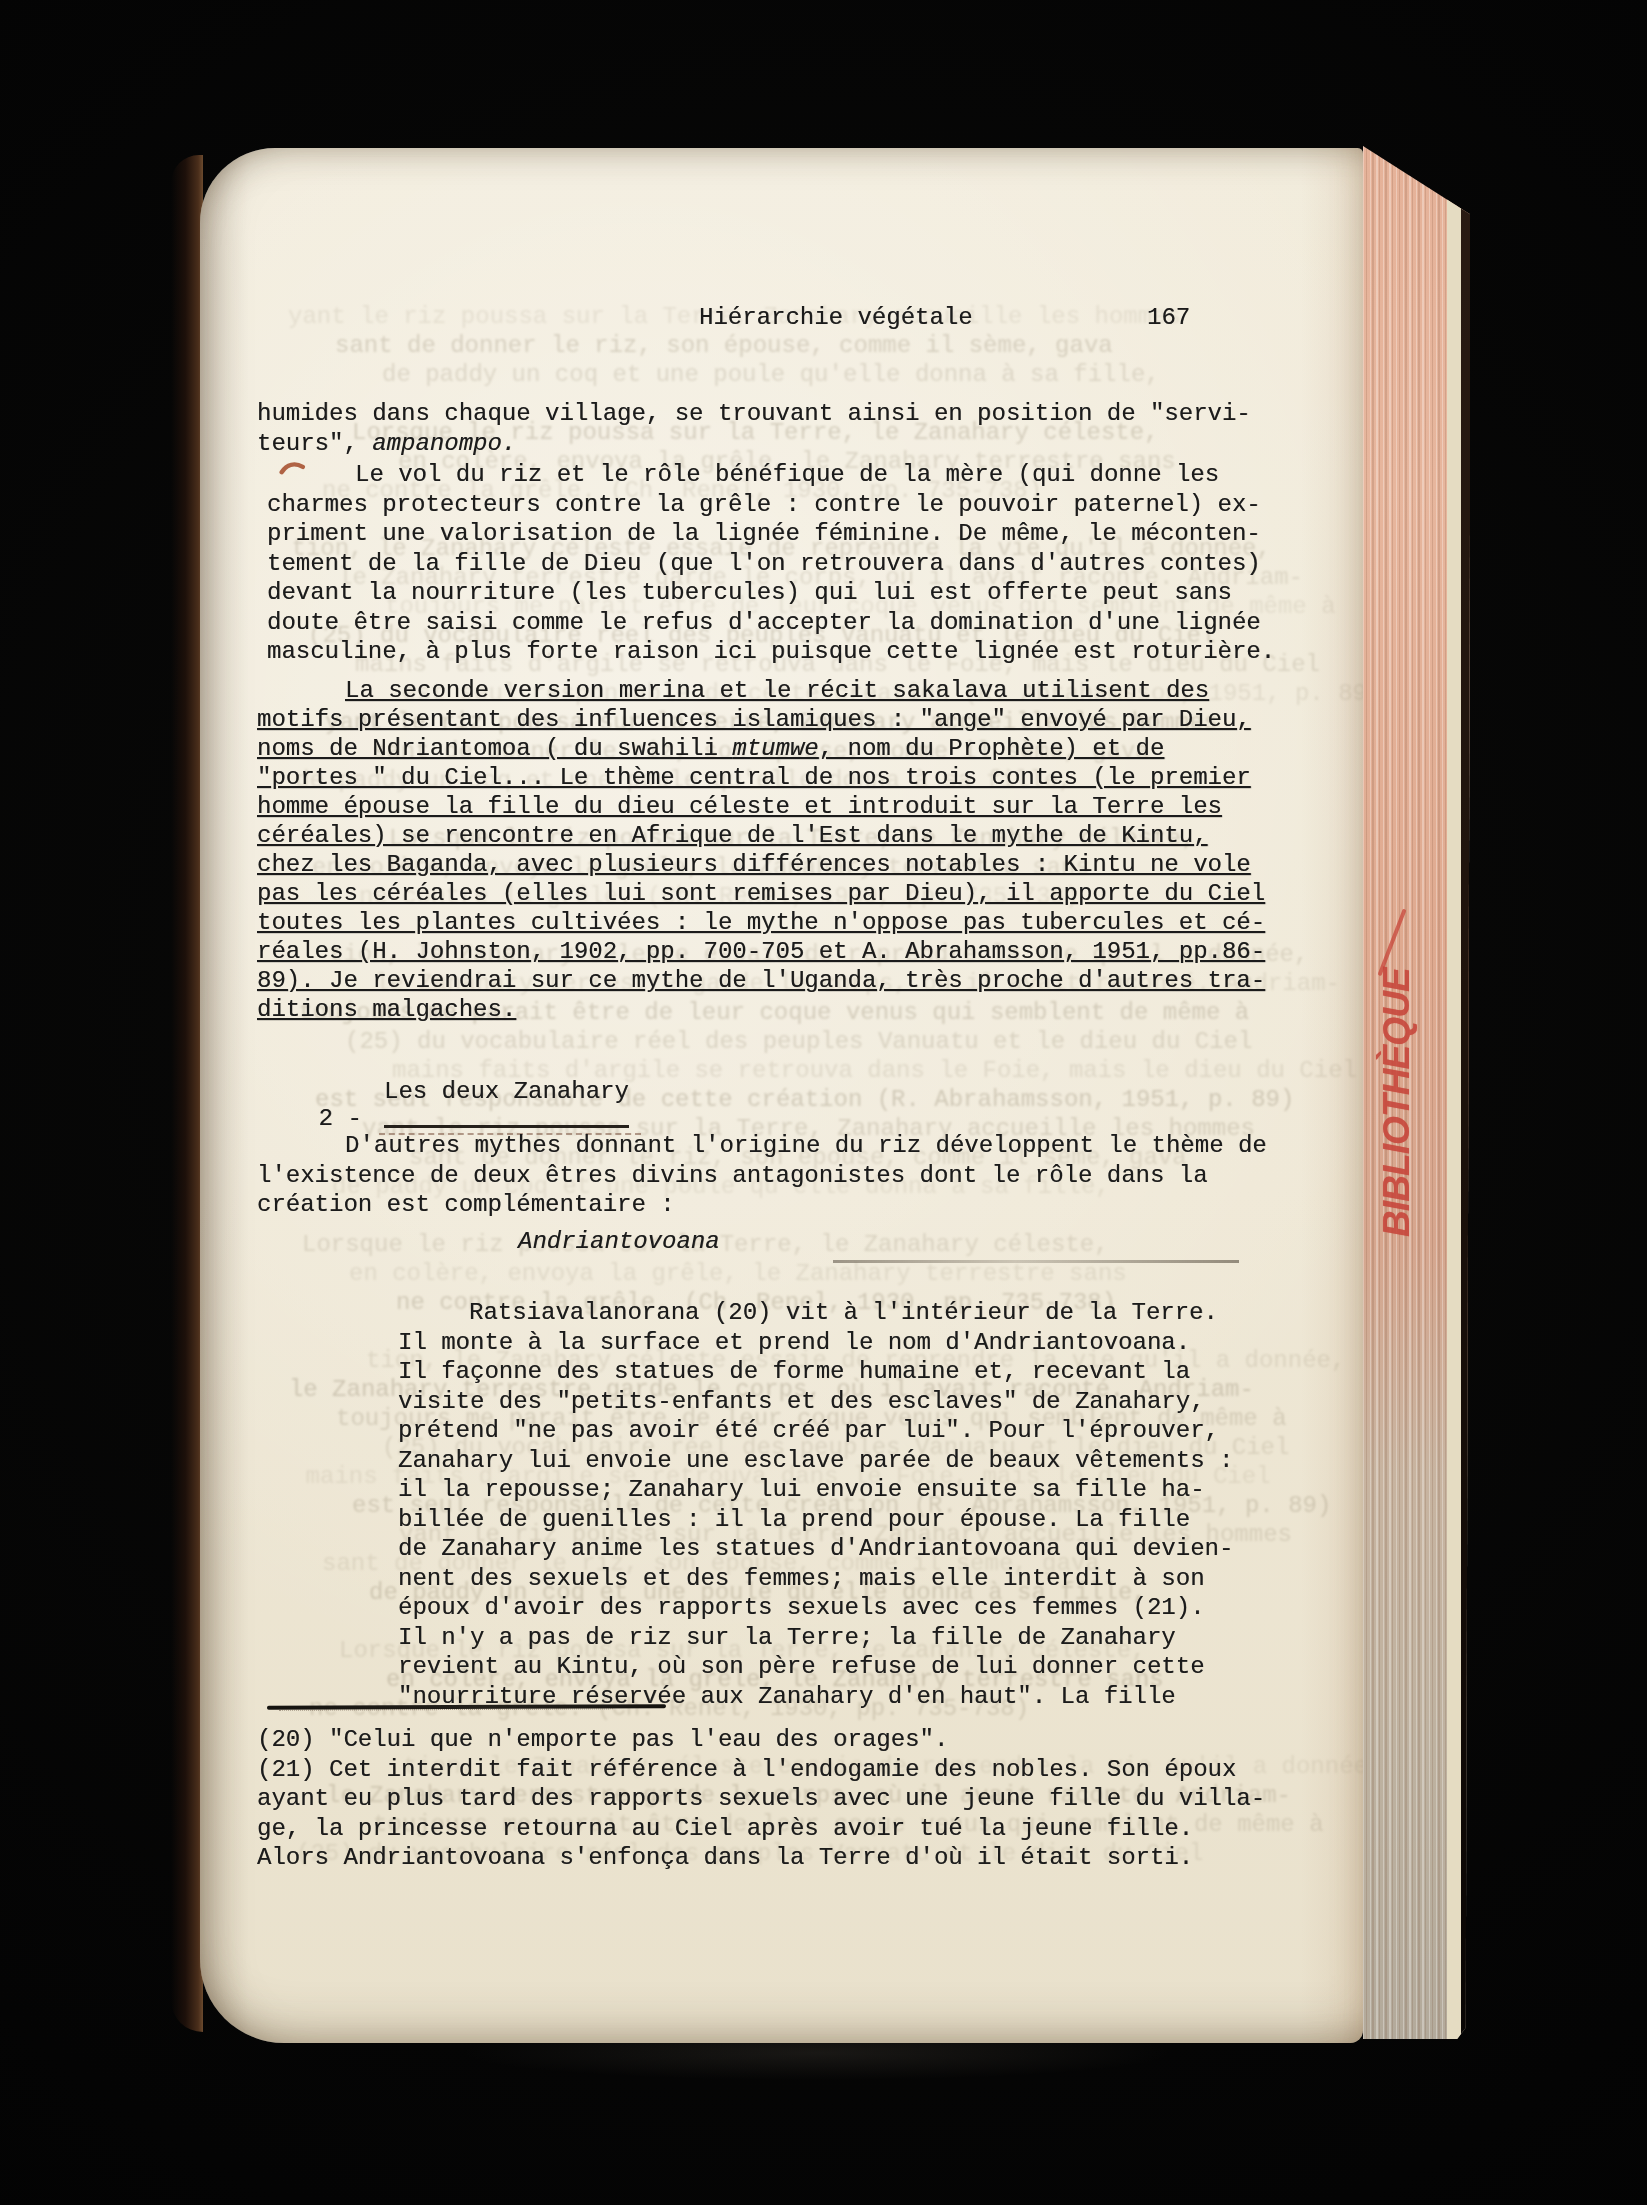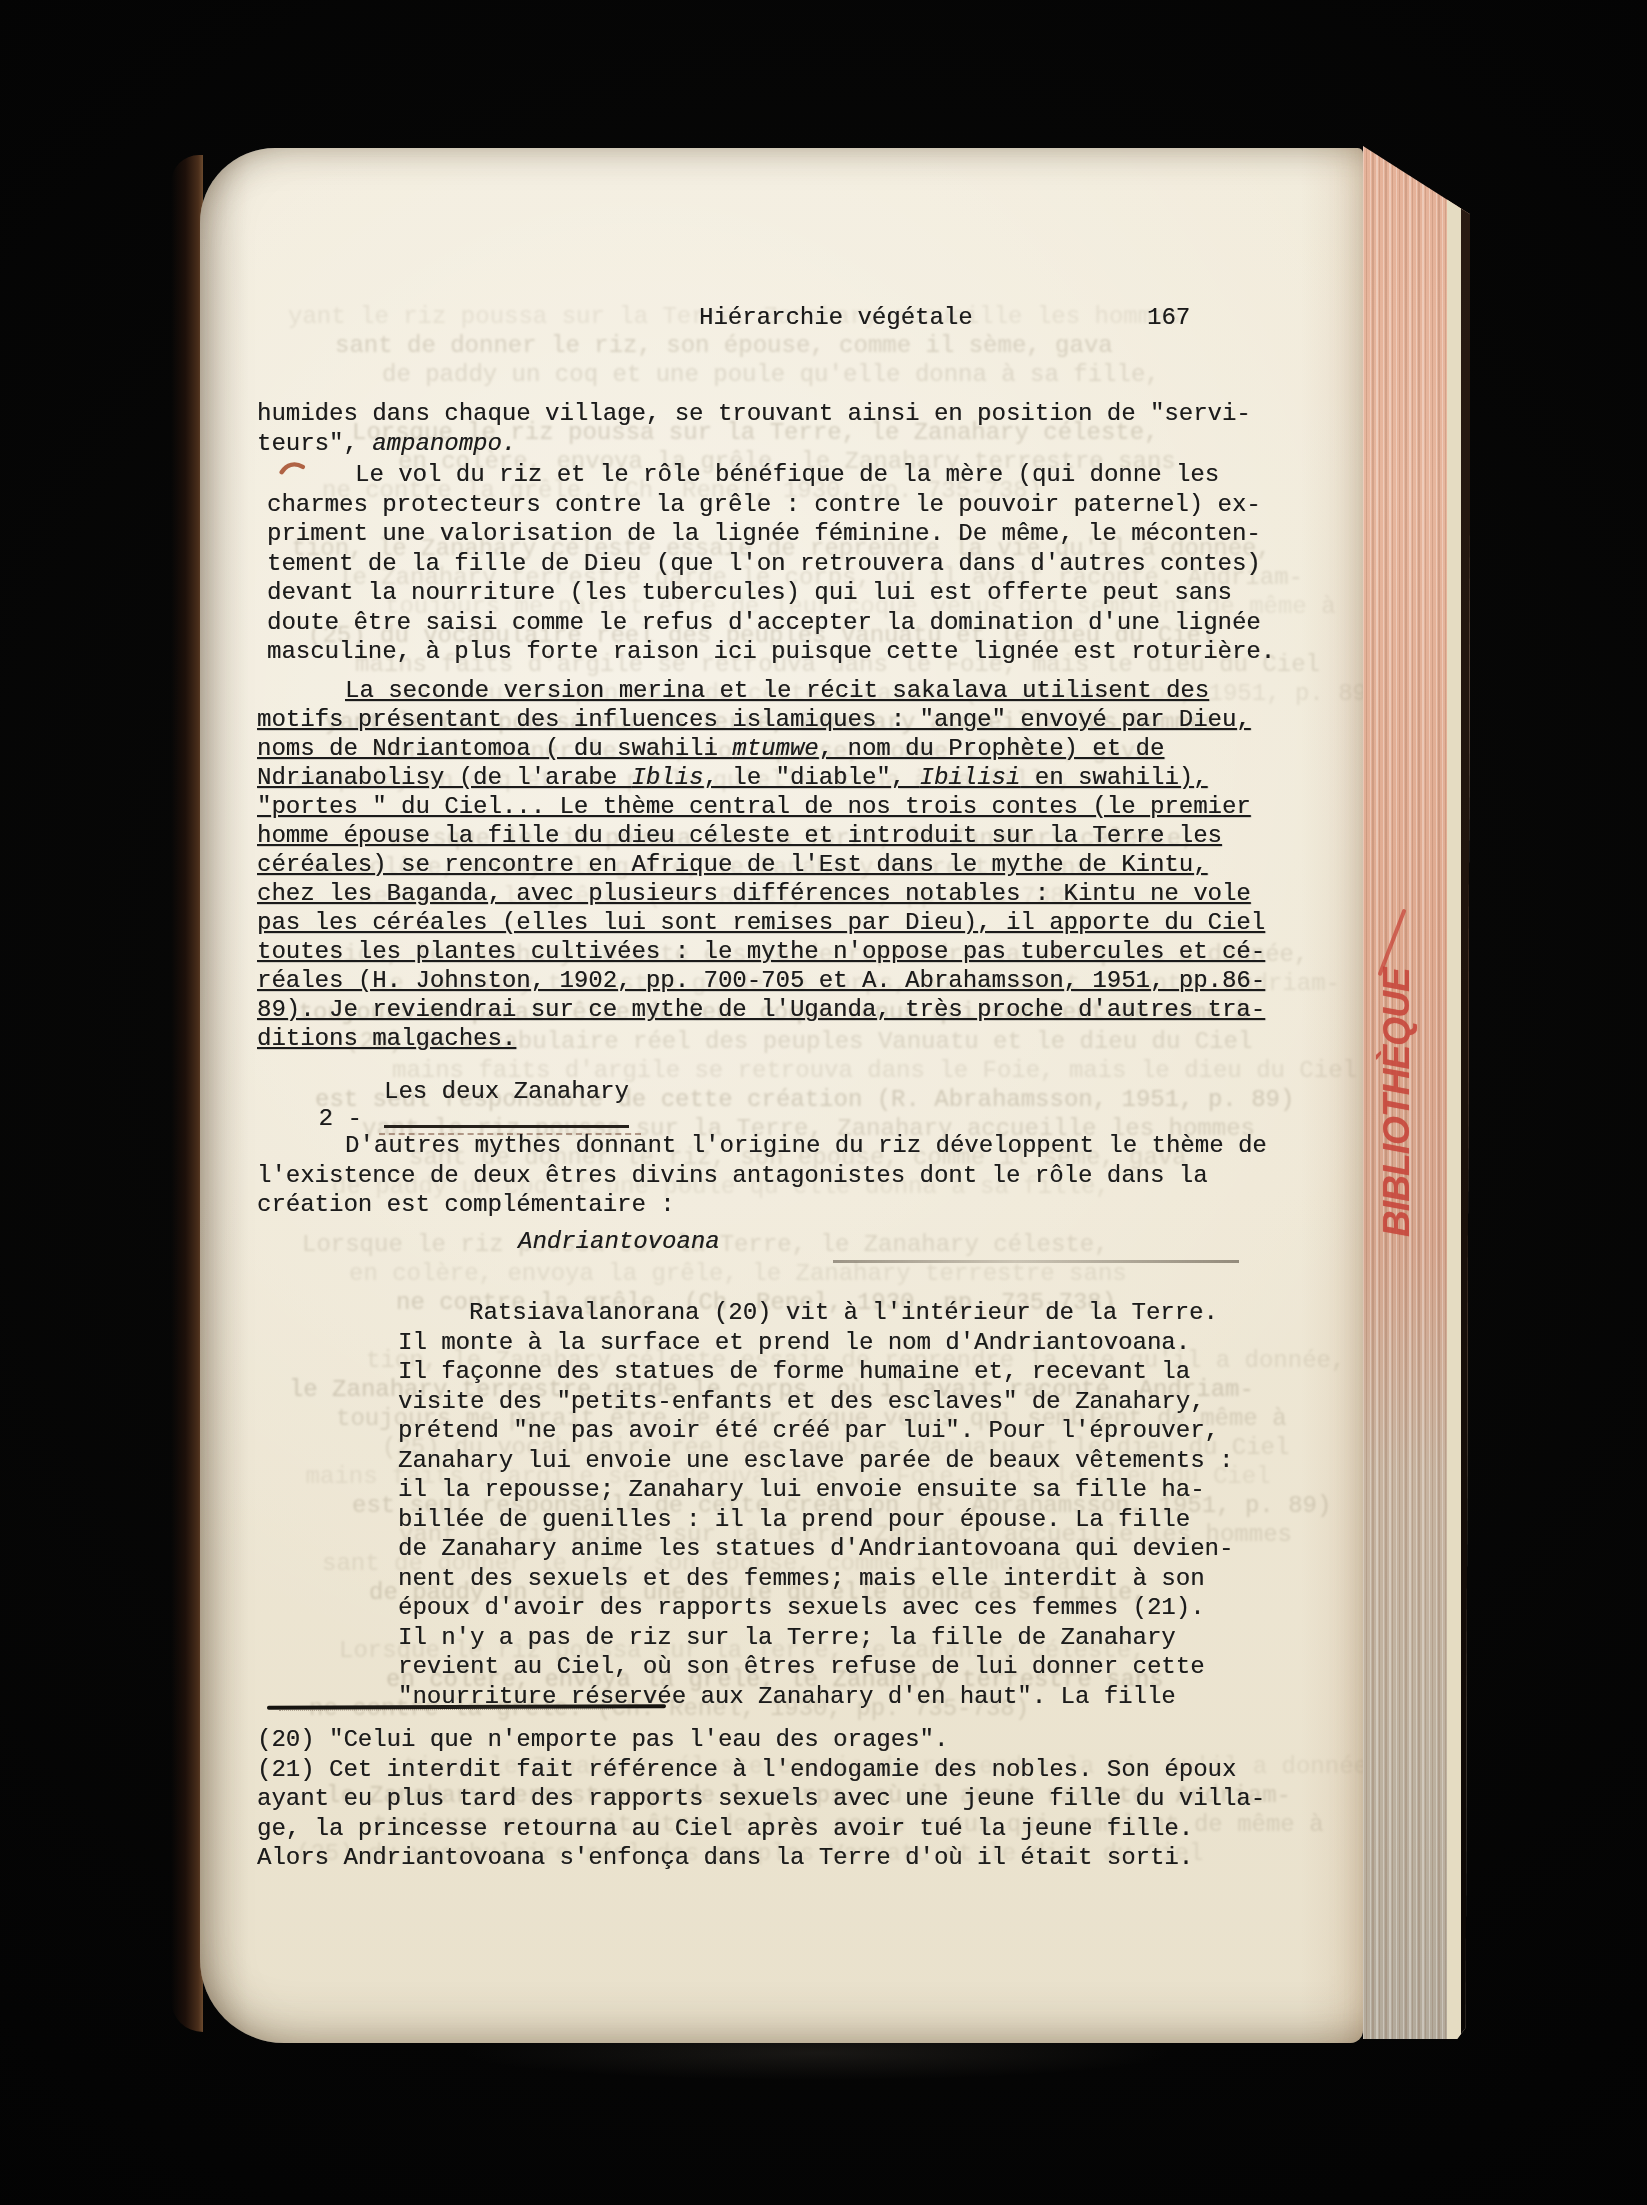--- a/index.html
+++ b/index.html
@@ -198,21 +198,20 @@
       <div class="tl">tement de la fille de Dieu (que l'on retrouvera dans d'autres contes)</div>
       <div class="tl">devant la nourriture (les tubercules) qui lui est offerte peut sans</div>
       <div class="tl">doute être saisi comme le refus d'accepter la domination d'une lignée</div>
       <div class="tl">masculine, à plus forte raison ici puisque cette lignée est roturière.</div>
     </div>
 
   <div class="abs ink lh32 indent-100" style="left:57px;top:528px;width:1032px;text-decoration:underline;">
       <div class="tl">La seconde version merina et le récit sakalava utilisent des</div>
       <div class="tl">motifs présentant des influences islamiques : "ange" envoyé par Dieu,</div>
       <div class="tl">noms de Ndriantomoa ( du swahili <span class="it">mtumwe</span>, nom du Prophète) et de</div>
-      <div class="tl">Ndrianabolisy (de l'arabe <span class="it">Iblis</span>, le "diable", <span class="it">Ibilisi</span> en swahili),</div>
       <div class="tl">"portes " du Ciel... Le thème central de nos trois contes (le premier</div>
       <div class="tl">homme épouse la fille du dieu céleste et introduit sur la Terre les</div>
       <div class="tl">céréales) se rencontre en Afrique de l'Est dans le mythe de Kintu,</div>
       <div class="tl">chez les Baganda, avec plusieurs différences notables : Kintu ne vole</div>
       <div class="tl">pas les céréales (elles lui sont remises par Dieu), il apporte du Ciel</div>
       <div class="tl">toutes les plantes cultivées : le mythe n'oppose pas tubercules et cé-</div>
       <div class="tl">réales (H. Johnston, 1902, pp. 700-705 et A. Abrahamsson, 1951, pp.86-</div>
       <div class="tl">89). Je reviendrai sur ce mythe de l'Uganda, très proche d'autres tra-</div>
       <div class="tl">ditions malgaches.</div>
     </div>
@@ -238,21 +237,21 @@
       <div class="tl">Il façonne des statues de forme humaine et, recevant la</div>
       <div class="tl">visite des "petits-enfants et des esclaves" de Zanahary,</div>
       <div class="tl">prétend "ne pas avoir été créé par lui". Pour l'éprouver,</div>
       <div class="tl">Zanahary lui envoie une esclave parée de beaux vêtements :</div>
       <div class="tl">il la repousse; Zanahary lui envoie ensuite sa fille ha-</div>
       <div class="tl">billée de guenilles : il la prend pour épouse. La fille</div>
       <div class="tl">de Zanahary anime les statues d'Andriantovoana qui devien-</div>
       <div class="tl">nent des sexuels et des femmes; mais elle interdit à son</div>
       <div class="tl">époux d'avoir des rapports sexuels avec ces femmes (21).</div>
       <div class="tl">Il n'y a pas de riz sur la Terre; la fille de Zanahary</div>
-      <div class="tl">revient au Ciel, où son êtres refuse de lui donner cette</div>
+      <div class="tl">revient au Kintu, où son père refuse de lui donner cette</div>
       <div class="tl">"nourriture réservée aux Zanahary d'en haut". La fille</div>
     </div>
 
   <div class="fnrule"></div>
 
   <div class="abs ink" style="left:57px;top:1577px;width:1032px;">
       <div class="tl">(20) "Celui que n'emporte pas l'eau des orages".</div>
       <div class="tl">(21) Cet interdit fait référence à l'endogamie des nobles. Son époux</div>
       <div class="tl">ayant eu plus tard des rapports sexuels avec une jeune fille du villa-</div>
       <div class="tl">ge, la princesse retourna au Ciel après avoir tué la jeune fille.</div>

